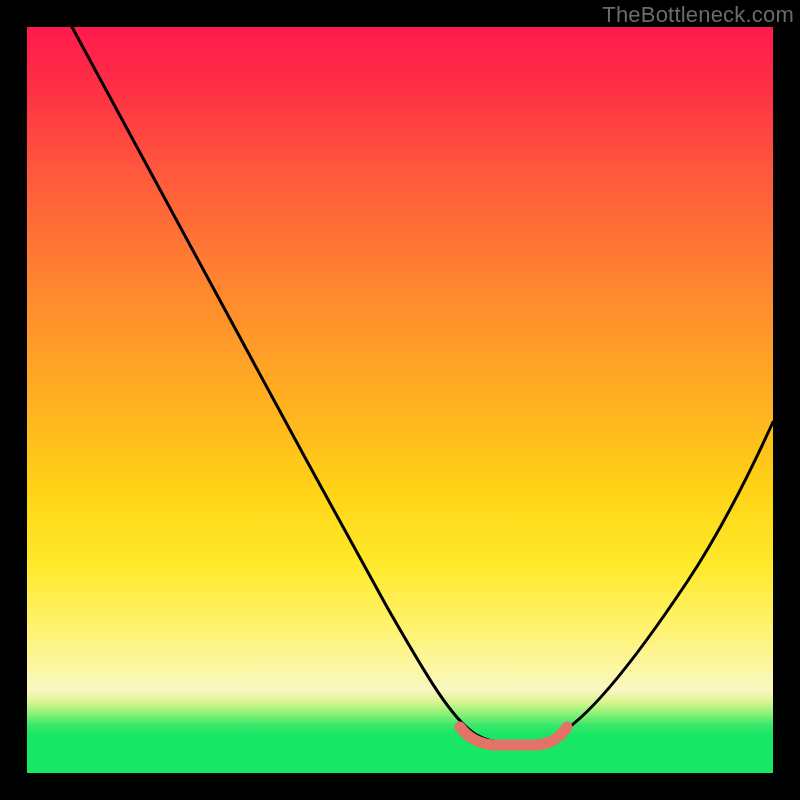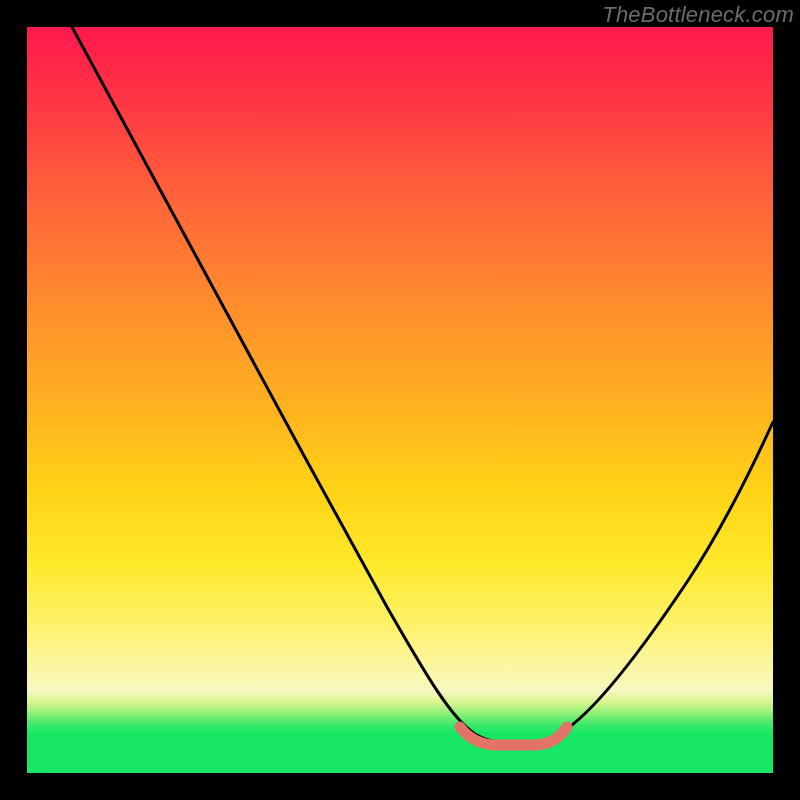--- a/index.html
+++ b/index.html
@@ -3,21 +3,20 @@
 <meta charset="utf-8">
 <style>
   * { margin: 0; padding: 0; box-sizing: border-box; }
   html, body { width: 800px; height: 800px; overflow: hidden; background: #fff; }
   .wrap {
     position: relative;
     width: 800px;
     height: 800px;
     background: #000;
     font-family: Arial, Helvetica, sans-serif;
-    font-style: italic;
   }
   .watermark {
     position: absolute;
     top: 2px;
     right: 6px;
     color: #6b6b6b;
     font-size: 22px;
     font-weight: 400;
     letter-spacing: 0.2px;
     z-index: 10;

